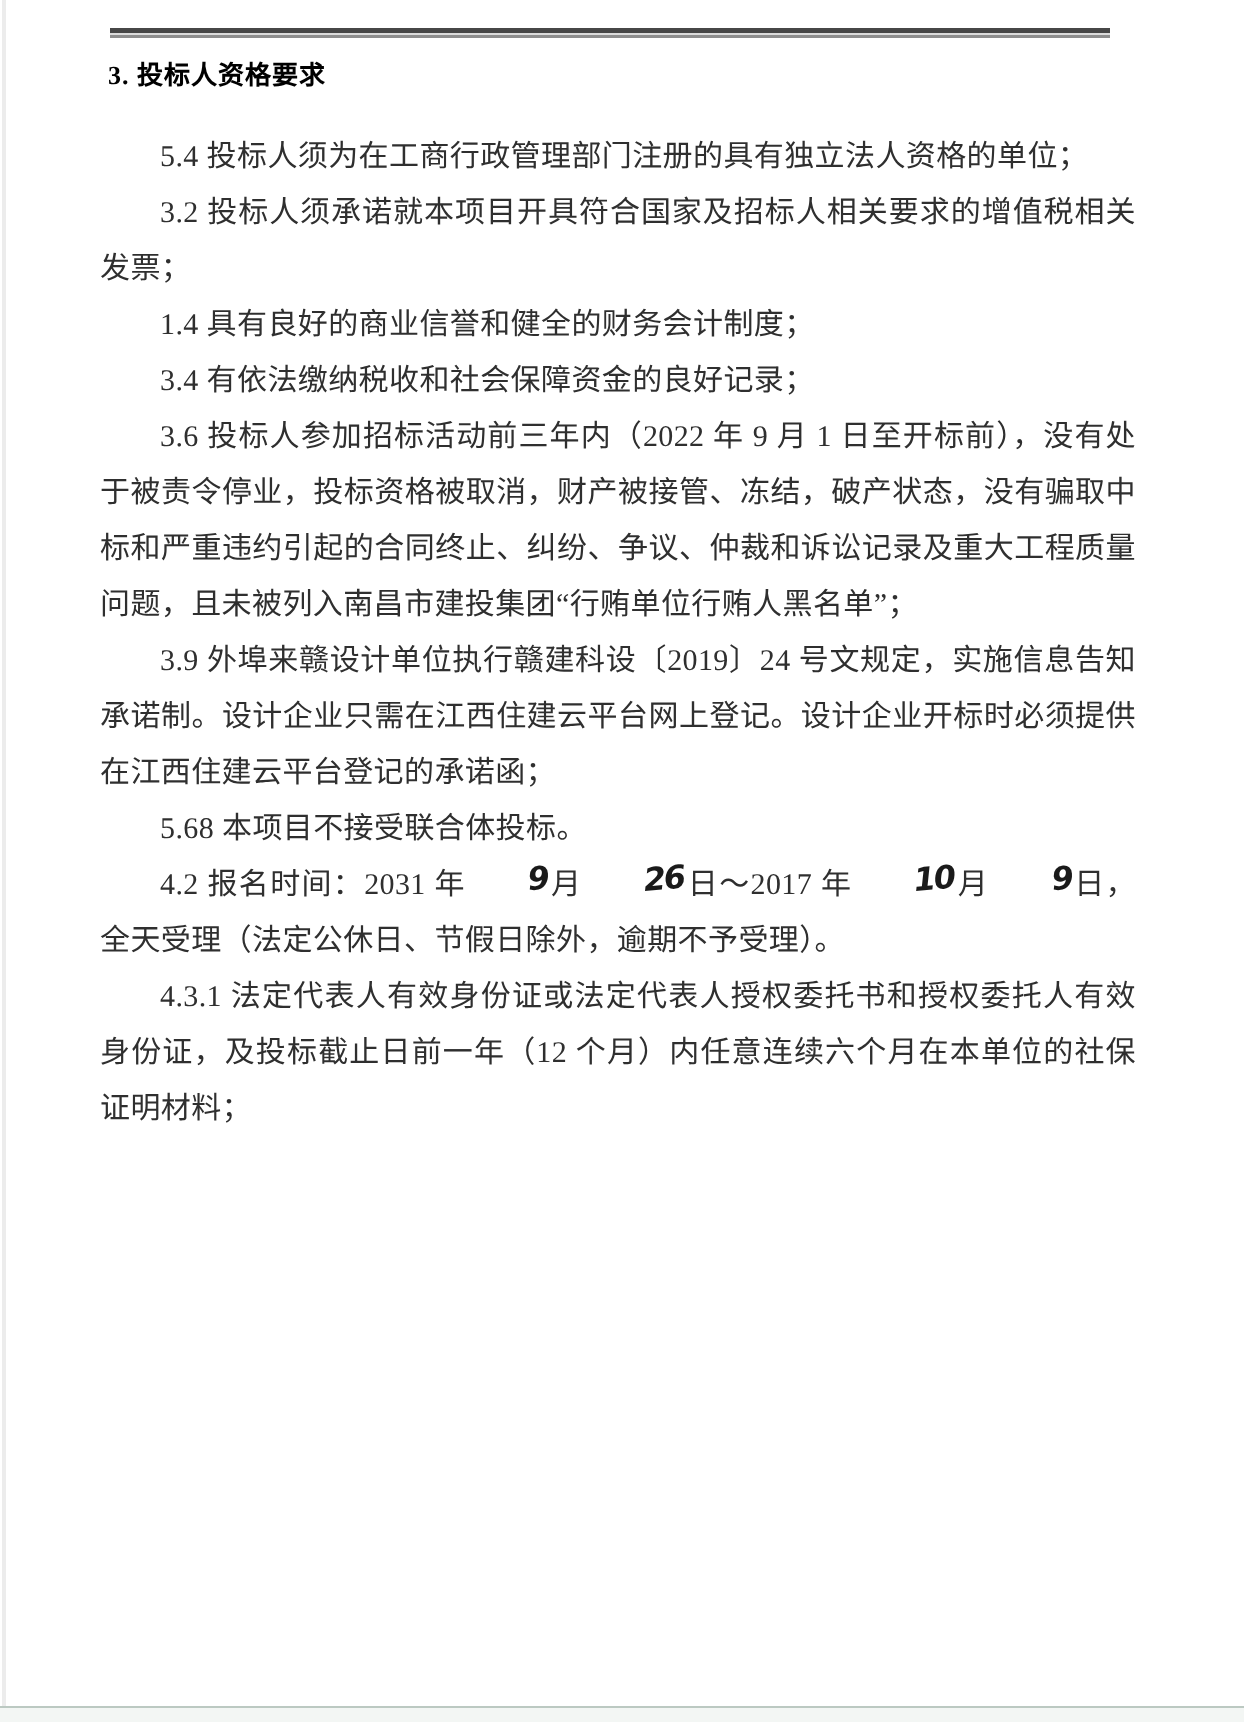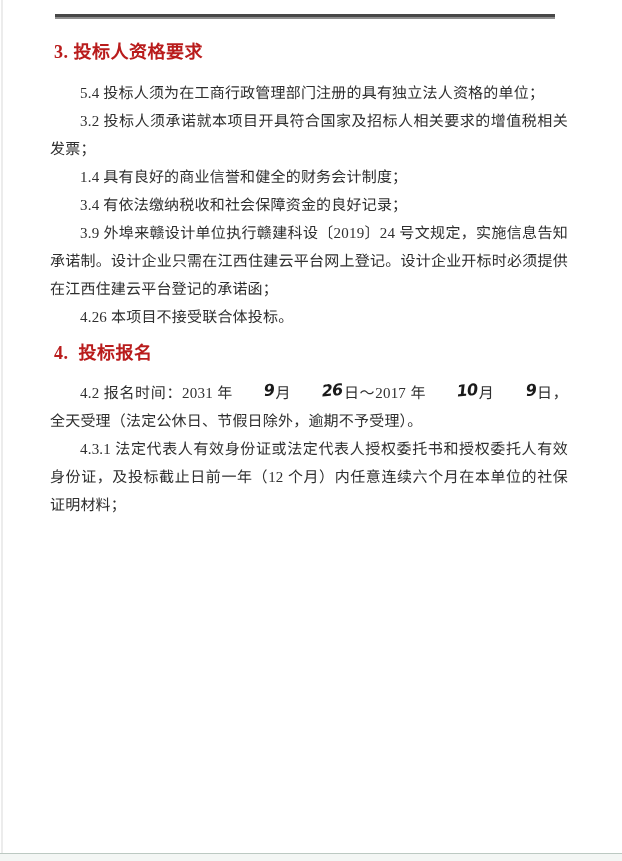--- a/index.html
+++ b/index.html
@@ -36,25 +36,25 @@
     left: 55px; top: 14px;
     width: 500px; height: 5px;
     background: linear-gradient(to bottom, #474747 0%, #474747 52%, #dcdcdc 52%, #dcdcdc 68%, #8e8e8e 68%, #8e8e8e 100%);
   }
   .content {
     position: absolute;
     left: 50px; top: 24px;
     width: 518px;
   }
   .sec-heading {
-    font-size: 18px;
+    font-size: 13px;
     font-weight: bold;
-    color: #b91c1c;
+    color: #000000;
     line-height: 28px;
-    margin: 14px 0 13px 4px;
+    margin: 0 0 13px 4px;
     white-space: pre-wrap;
     letter-spacing: 0.5px;
   }
   .sec-heading.second {
     margin-top: 8px;
     margin-bottom: 12px;
   }
   p.doc-par {
     margin: 0;
     font-size: 15px;
@@ -86,24 +86,24 @@
   <div class="header-rule"></div>
 
   <div class="content">
 
     <h2 class="sec-heading">3. 投标人资格要求</h2>
 
     <p class="doc-par">5.4 投标人须为在工商行政管理部门注册的具有独立法人资格的单位；</p>
     <p class="doc-par">3.2 投标人须承诺就本项目开具符合国家及招标人相关要求的增值税相关发票；</p>
     <p class="doc-par">1.4 具有良好的商业信誉和健全的财务会计制度；</p>
     <p class="doc-par">3.4 有依法缴纳税收和社会保障资金的良好记录；</p>
+    <p class="doc-par">3.6 投标人参加招标活动前三年内（2022 年 9 月 1 日至开标前），没有处于被责令停业，投标资格被取消，财产被接管、冻结，破产状态，没有骗取中标和严重违约引起的合同终止、纠纷、争议、仲裁和诉讼记录及重大工程质量问题，且未被列入南昌市建投集团“行贿单位行贿人黑名单”；</p>
     <p class="doc-par">3.9 外埠来赣设计单位执行赣建科设〔2019〕24 号文规定，实施信息告知承诺制。设计企业只需在江西住建云平台网上登记。设计企业开标时必须提供在江西住建云平台登记的承诺函；</p>
-    <p class="doc-par">4.26 本项目不接受联合体投标。</p>
+    <p class="doc-par">5.68 本项目不接受联合体投标。</p>
 
-    <h2 class="sec-heading second">4.  投标报名</h2>
 
 
     <p class="doc-par"><span>4.2 报名时间：2031 年</span><span class="handwritten">9</span><span>月</span><span class="handwritten">26</span><span>日～2017 年</span><span class="handwritten">10</span><span>月</span><span class="handwritten">9</span><span>日，全天受理（法定公休日、节假日除外，逾期不予受理）。</span></p>
 
     <p class="doc-par">4.3.1 法定代表人有效身份证或法定代表人授权委托书和授权委托人有效身份证，及投标截止日前一年（12 个月）内任意连续六个月在本单位的社保证明材料；</p>
 
   </div>
 
   <div class="edge-bottom"></div>
 </div>

